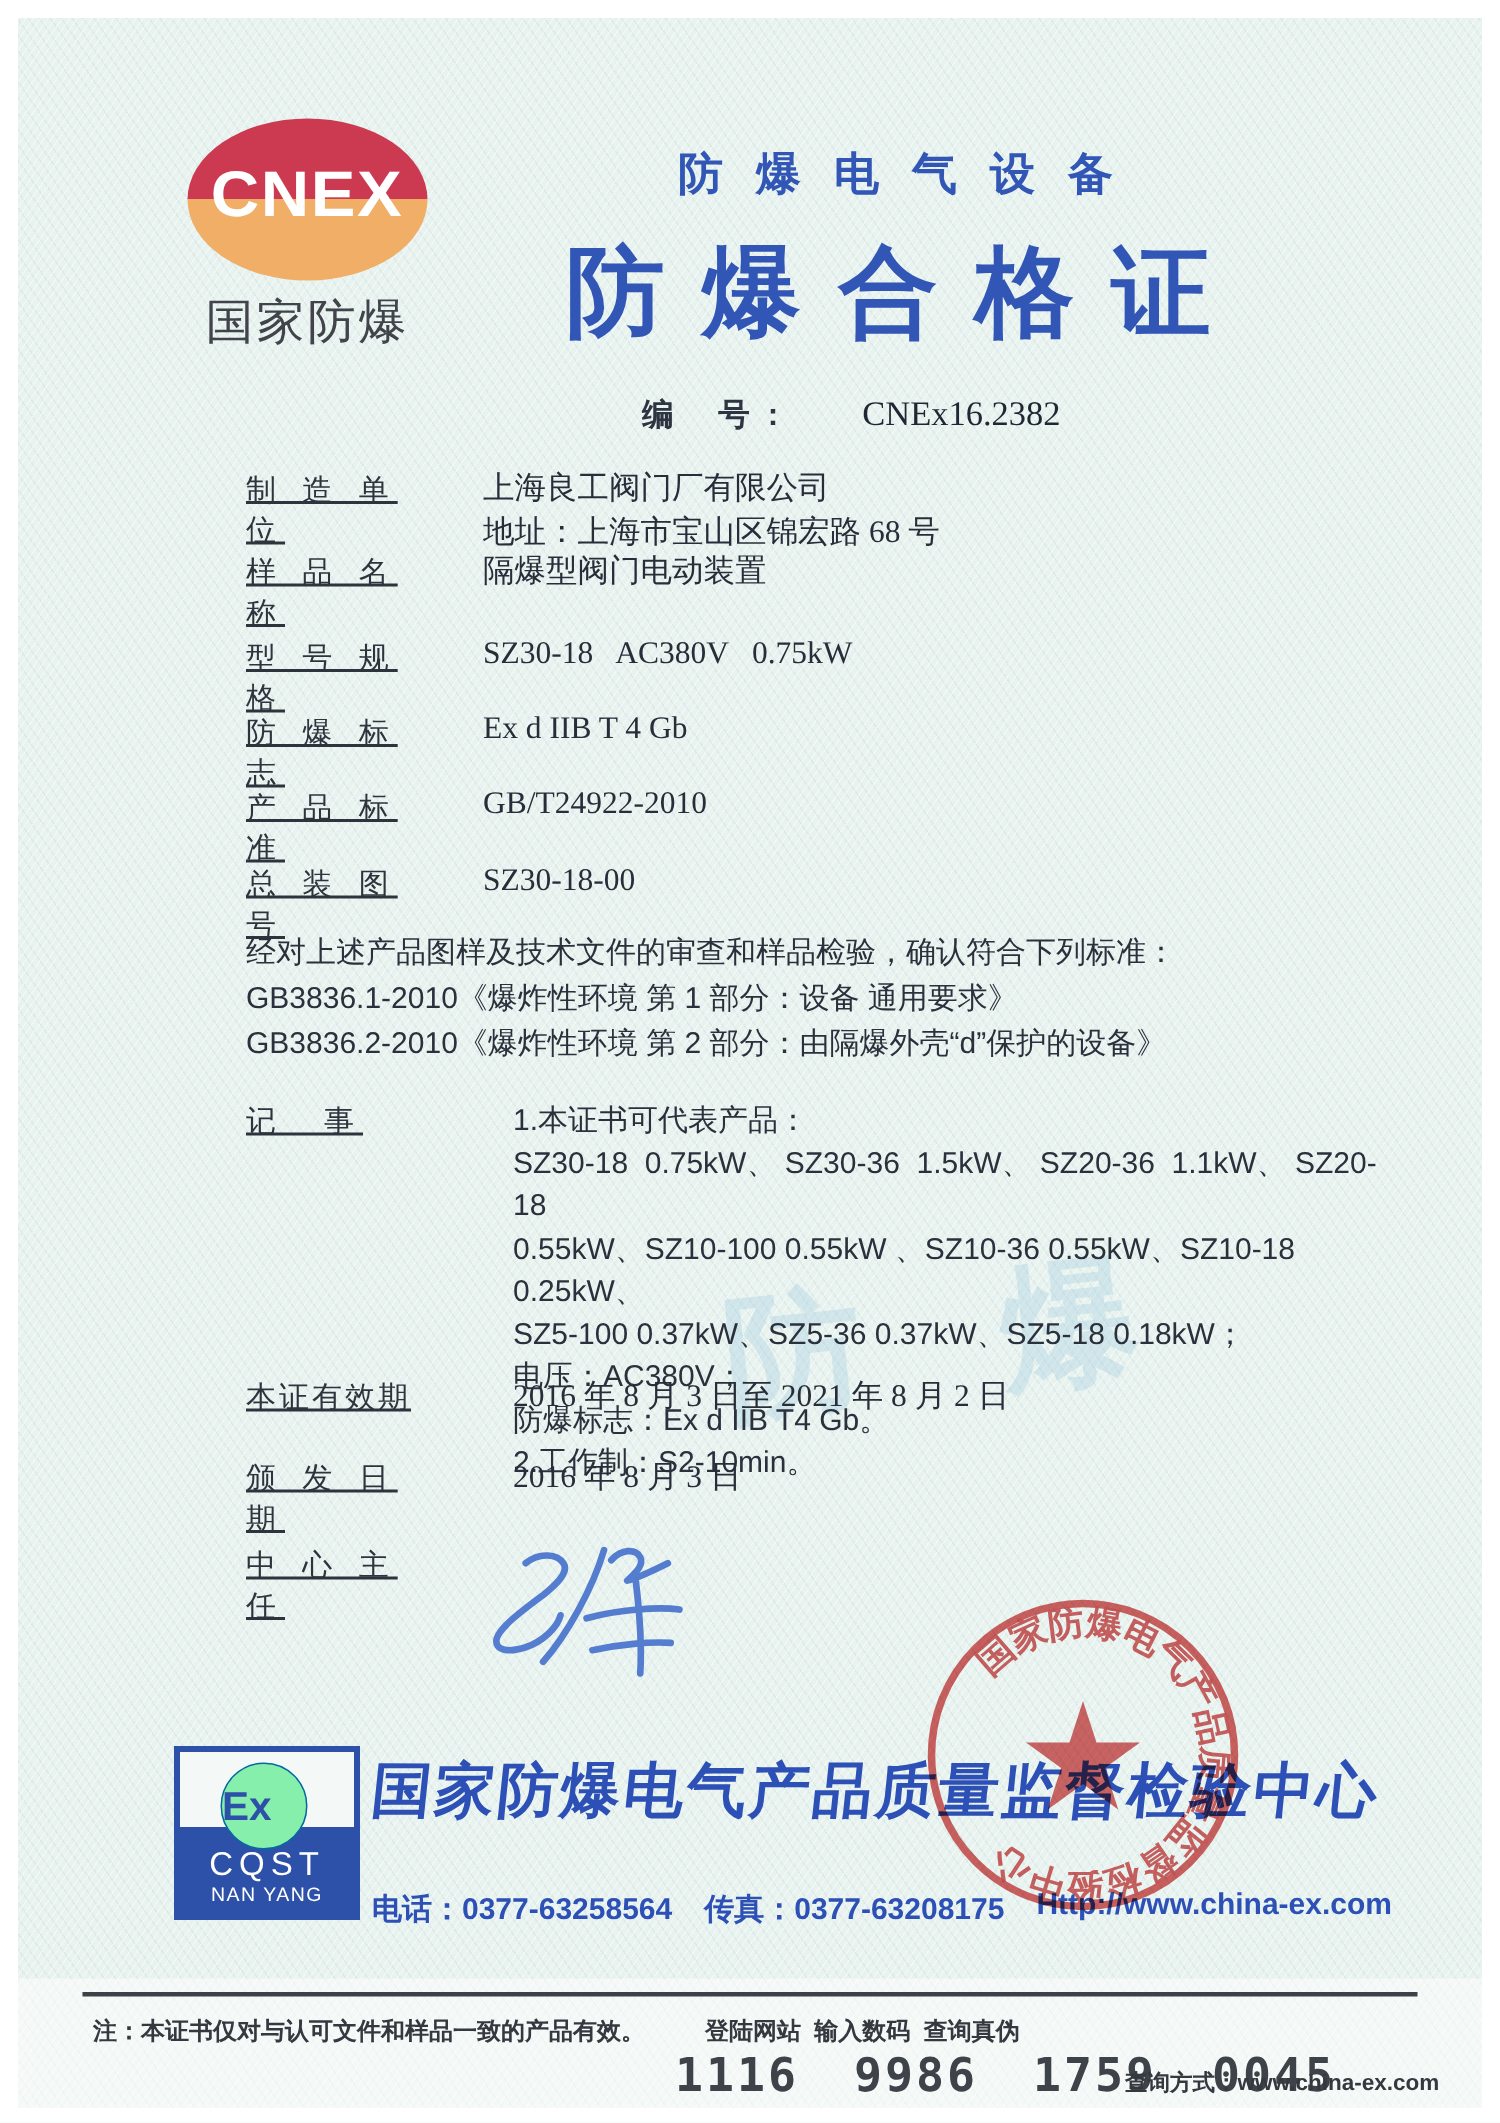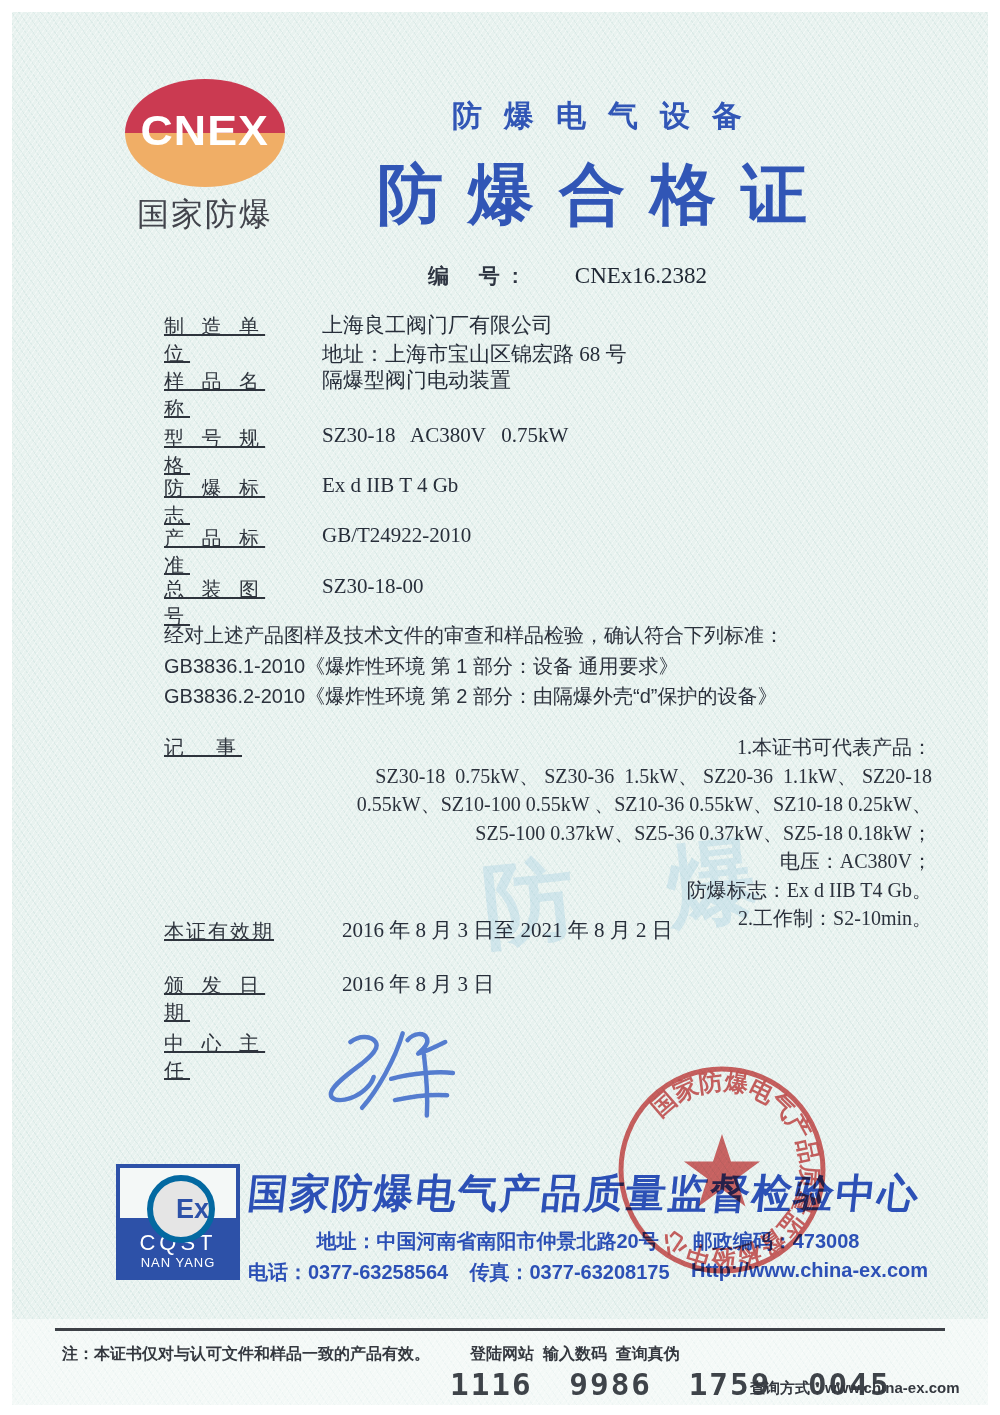--- a/index.html
+++ b/index.html
@@ -26,35 +26,35 @@
   .certno-row{left:416px;top:250px;display:flex;gap:44px;align-items:baseline;}
   .certno-label{font-size:21px;font-weight:bold;color:#2e3542;letter-spacing:12px;}
   .certno-value{font-size:23px;color:#1f2733;font-family:"Liberation Serif","DejaVu Serif",serif;}
 
   
   .flabel{left:152px;width:120px;font-size:20px;color:#2e343d;font-weight:500;letter-spacing:6px;text-decoration:underline;}
   .fvalue{left:310px;font-size:21px;color:#272e3a;font-family:"Liberation Serif","DejaVu Serif",serif;}
 
   .body-block{font-size:20px;color:#2b313c;font-family:Liberation Sans, sans-serif;line-height:30.5px;}
   .remark-lines{left:330px;top:721px;width:590px;font-size:20px;color:#2b313c;
-                font-family:Liberation Serif, serif;line-height:28.5px;text-align:right;}
+                font-family:Liberation Sans, sans-serif;line-height:28.5px;}
 
   .watermark{left:470px;top:818px;font-size:92px;font-weight:bold;letter-spacing:34px;
              color:rgba(148,198,222,.30);transform:rotate(-6deg);z-index:0;}
 
   
   .signature{left:265px;top:998px;width:290px;height:128px;z-index:2;}
   .seal{left:600px;top:1048px;width:220px;height:220px;z-index:5;mix-blend-mode:multiply;opacity:.92;}
 
   
   .cqst{left:104px;top:1152px;width:124px;height:116px;border:4px solid #2d51a8;background:#f4f8f7;box-sizing:border-box;}
   .cqst-bottom{position:absolute;left:0;right:0;bottom:0;height:58px;background:#2d51a8;
                display:flex;flex-direction:column;align-items:center;justify-content:flex-start;}
   .cqst-circle{position:absolute;left:27px;top:7px;width:56px;height:56px;border-radius:50%;
-               border:6px solid #0369a1;background:#e5e5e5;display:flex;align-items:center;justify-content:flex-end;z-index:1;}
+               border:1px solid #0369a1;background:#86efac;display:flex;align-items:center;justify-content:flex-start;z-index:1;}
   .cqst-ex{font-size:27px;font-weight:bold;color:#2d51a8;}
   .cqst-line1{color:#ffffff;font-size:22px;letter-spacing:4px;margin-top:14px;line-height:22px;}
   .cqst-line2{color:#ffffff;font-size:13px;letter-spacing:1px;line-height:18px;text-align:right;}
   .org-name{left:236px;top:1154px;width:680px;font-size:40px;font-weight:bold;color:#2c50b6;
             letter-spacing:2px;transform:skewX(-6deg);font-family:"Liberation Serif","DejaVu Serif",serif;z-index:1;}
   .addr-row{left:236px;top:1216px;width:680px;display:flex;justify-content:center;gap:34px;
             font-size:20px;font-weight:bold;color:#2c50b6;z-index:1;}
   .phone-row{left:236px;top:1247px;width:680px;display:flex;justify-content:space-between;
              font-size:20px;font-weight:bold;color:#2c50b6;z-index:1;}
 
@@ -158,24 +158,20 @@
         <span class="cqst-ex">Ex</span>
       </div>
       <div class="cqst-bottom">
         <span class="cqst-line1">CQST</span>
         <span class="cqst-line2">NAN YANG</span>
       </div>
     </div>
 
     <div class="abs org-name">国家防爆电气产品质量监督检验中心</div>
 
-    <div class="abs addr-row">
-      <span>地址：中国河南省南阳市仲景北路20号</span>
-      <span>邮政编码：473008</span>
-    </div>
 
     <div class="abs phone-row">
       <span>电话：0377-63258564</span>
       <span>传真：0377-63208175</span>
       <span>Http://www.china-ex.com</span>
     </div>
 
     <div class="abs bottom-strip">
       <div class="abs divider"></div>
       <div class="abs note-row">

